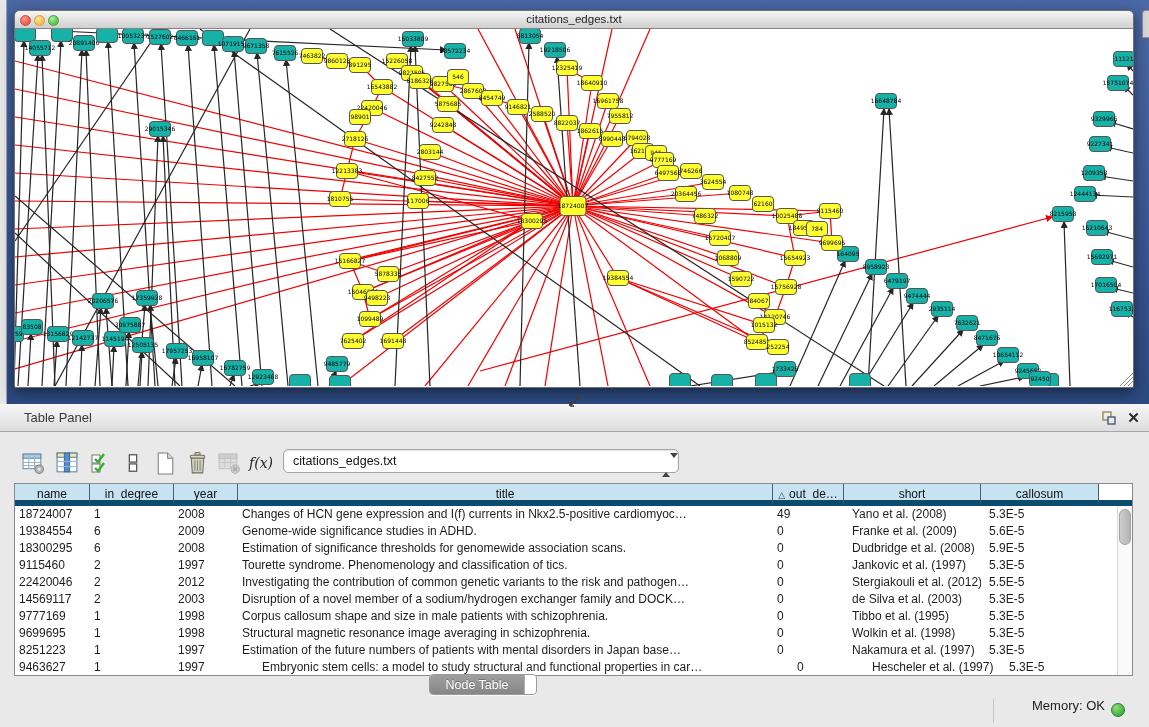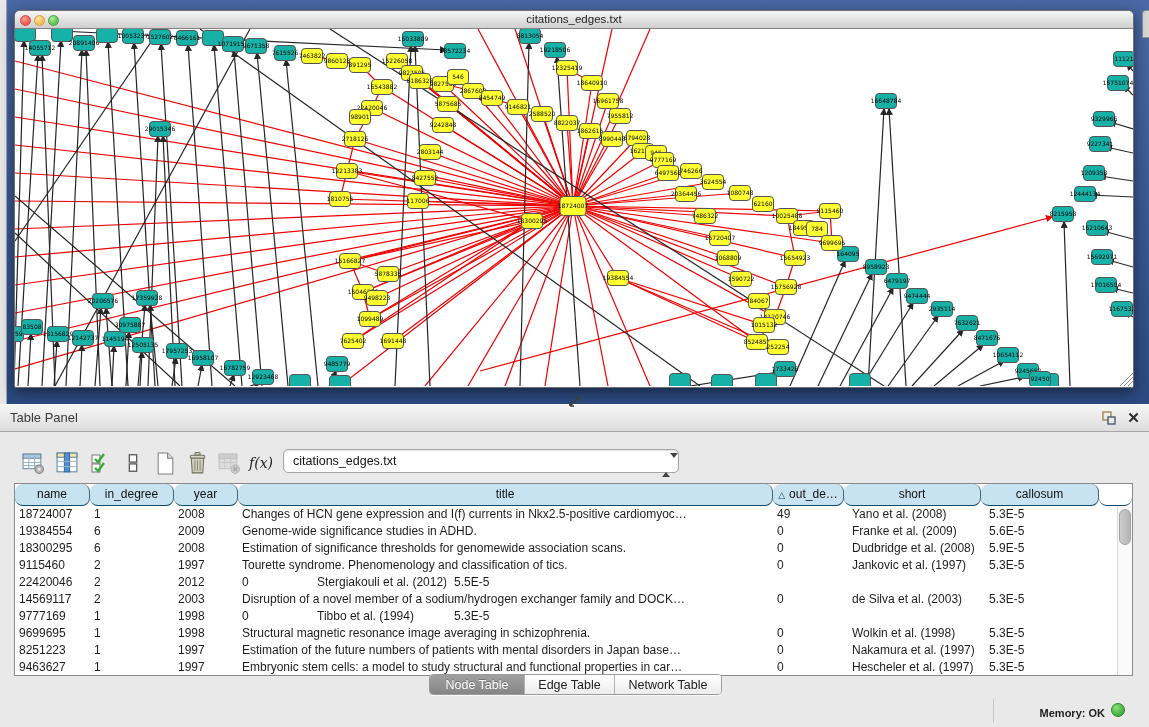--- a/index.html
+++ b/index.html
@@ -24,56 +24,56 @@
   .net-title { position:absolute; left:0; right:0; top:2px; text-align:center; font-size:11.5px; color:#1c1c1c; }
   .net-canvas { position:relative; width:1118px; height:357px; background:#fff; overflow:hidden; border-radius:0 0 1px 1px; }
   .net-canvas svg { display:block; }
   .edge { stroke-width:1.2; fill:none; }
   .node-label { font-family:"DejaVu Sans", sans-serif; font-size:6px; fill:#000; text-anchor:middle; }
 
   
   .table-panel { position:absolute; left:0; top:404px; width:1149px; height:323px; background:#e9e9e9; }
   .panel-header { position:relative; height:28px; background:linear-gradient(#f7f7f7,#dddddd);
                   border-bottom:1px solid #a6a6a6; }
-  .panel-title { position:absolute; left:10px; top:6px; font-size:13px; color:#3a3a3a; }
+  .panel-title { position:absolute; left:24px; top:6px; font-size:13px; color:#3a3a3a; }
   .panel-float { position:absolute; right:32px; top:6px; width:16px; height:16px; cursor:default; }
   .panel-close { position:absolute; right:8px; top:6px; width:15px; height:15px; font-size:15px; font-weight:bold; color:#2b2b2b; line-height:15px; text-align:center; }
 
   .toolbar { position:absolute; left:0; top:36px; width:1149px; height:40px; }
   .tb-icon { position:absolute; top:10px; width:26px; height:26px; display:flex; align-items:center; justify-content:center; }
   .fx-label { font-family:"DejaVu Serif", serif; font-style:italic; font-size:14px; color:#222; }
   .combo { position:absolute; left:283px; top:9px; width:396px; height:24px; background:#fff;
            border:1px solid #a5a5a5; border-radius:5px; box-shadow:inset 0 1px 2px rgba(0,0,0,.12);
            font-size:12.5px; color:#111; line-height:22px; padding-left:9px; }
   .combo-arrows { position:absolute; right:7px; top:4px; width:9px; height:16px; }
   .combo-arrows .up { width:0;height:0;border-left:4px solid transparent;border-right:4px solid transparent;border-bottom:5px solid #444; margin-bottom:2px; }
   .combo-arrows .dn { width:0;height:0;border-left:4px solid transparent;border-right:4px solid transparent;border-top:5px solid #444; }
 
   .grid-table { position:absolute; left:14px; top:79px; width:1119px; height:193px; background:#fff; border:1px solid #8a8a8a; overflow:hidden; }
   .thead { display:flex; height:22px; background:#fff; }
-  .th { background:#c7e3f2; border-right:1px solid #47606f; border-bottom:1px solid #0c4a6e;
-        font-size:12px; color:#111; text-align:center; line-height:21px; overflow:hidden; white-space:nowrap; flex:none;border-radius:8px; }
+  .th { background:#c7e3f2; border-right:1px solid #47606f; border-bottom:6px solid #0c4a6e;
+        font-size:12px; color:#111; text-align:center; line-height:21px; overflow:hidden; white-space:nowrap; flex:none; }
   .th.filler { background:#fff; border-right:none; flex:1; }
   .sort-tri { font-size:9px; color:#14394c; margin-right:4px; }
   .trow { display:flex; height:17px; font-size:12px; color:#1d1d1d; }
   .td { flex:none; overflow:hidden; white-space:nowrap; line-height:17px; padding-left:4px; }
   .vscroll { position:absolute; right:0; top:22px; bottom:0; width:15px; background:#fafafa; border-left:1px solid #d8d8d8; }
   .vthumb { position:absolute; left:1px; top:3px; width:12px; height:36px; border-radius:7px;
             background:linear-gradient(90deg,#cdcdcd,#b4b4b4); border:1px solid #a2a2a2; }
 
   .seg-tabs { position:absolute; left:429px; top:270px; height:21px; display:flex;
               border:1px solid #9b9b9b; border-radius:4px; overflow:hidden; background:#fff;
-              box-shadow:0 1px 0 rgba(255,255,255,.7); }
+              box-shadow:0 1px 0 rgba(255,255,255,.7);flex-direction:column; }
   .seg { height:100%; font-size:12.5px; text-align:center; line-height:20px; color:#222;
          background:linear-gradient(#ffffff,#ececec); border-right:1px solid #b3b3b3; }
   .seg:last-child { border-right:none; }
   .seg.active { background:linear-gradient(#a0a0a0,#868686); color:#fff; text-shadow:0 -1px 0 rgba(0,0,0,.25); }
 
   .status-divider { position:absolute; left:993px; top:295px; width:1px; height:24px; background:#c8c8c8; }
-  .memory-label { position:absolute; right:44px; top:303px; font-size:11px; color:#222;font-weight:bold; }
+  .memory-label { position:absolute; right:44px; top:294px; font-size:13px; color:#222; }
   .memory-dot { position:absolute; right:24px; top:299px; width:14px; height:14px; border-radius:50%;
                 background:radial-gradient(circle at 35% 30%, #8fe07a, #3fae3f 70%); border:1px solid #2e7d32; }
 
   .cursor { position:absolute; left:568px; top:395px; width:13px; height:13px; }
 </style>
 </head>
 <body>
 
 <div class="screen">
 
@@ -913,39 +913,41 @@
             <div class="td" style="width: 64px;">1997</div>
             <div class="td" style="width: 535px;">Tourette syndrome. Phenomenology and classification of tics.</div>
             <div class="td" style="width: 71px;">0</div>
             <div class="td" style="width: 137px; padding-left: 8px;">Jankovic et al. (1997)</div>
             <div class="td" style="width: 118px; padding-left: 8px;">5.3E-5</div>
           </div>
           <div class="trow">
             <div class="td" style="width: 75px;">22420046</div>
             <div class="td" style="width: 84px;">2</div>
             <div class="td" style="width: 64px;">2012</div>
+            <div class="td" style="width: 535px;">Investigating the contribution of common genetic variants to the risk and pathogen…</div>
             <div class="td" style="width: 71px;">0</div>
             <div class="td" style="width: 137px; padding-left: 8px;">Stergiakouli et al. (2012)</div>
             <div class="td" style="width: 118px; padding-left: 8px;">5.5E-5</div>
           </div>
           <div class="trow">
             <div class="td" style="width: 75px;">14569117</div>
             <div class="td" style="width: 84px;">2</div>
             <div class="td" style="width: 64px;">2003</div>
             <div class="td" style="width: 535px;">Disruption of a novel member of a sodium/hydrogen exchanger family and DOCK…</div>
             <div class="td" style="width: 71px;">0</div>
             <div class="td" style="width: 137px; padding-left: 8px;">de Silva et al. (2003)</div>
             <div class="td" style="width: 118px; padding-left: 8px;">5.3E-5</div>
           </div>
           <div class="trow">
             <div class="td" style="width: 75px;">9777169</div>
             <div class="td" style="width: 84px;">1</div>
             <div class="td" style="width: 64px;">1998</div>
+            <div class="td" style="width: 535px;">Corpus callosum shape and size in male patients with schizophrenia.</div>
             <div class="td" style="width: 71px;">0</div>
-            <div class="td" style="width: 137px; padding-left: 8px;">Tibbo et al. (1994)</div>
+            <div class="td" style="width: 137px; padding-left: 8px;">Tibbo et al. (1995)</div>
             <div class="td" style="width: 118px; padding-left: 8px;">5.3E-5</div>
           </div>
           <div class="trow">
             <div class="td" style="width: 75px;">9699695</div>
             <div class="td" style="width: 84px;">1</div>
             <div class="td" style="width: 64px;">1998</div>
             <div class="td" style="width: 535px;">Structural magnetic resonance image averaging in schizophrenia.</div>
             <div class="td" style="width: 71px;">0</div>
             <div class="td" style="width: 137px; padding-left: 8px;">Wolkin et al. (1998)</div>
             <div class="td" style="width: 118px; padding-left: 8px;">5.3E-5</div>
@@ -956,21 +958,21 @@
             <div class="td" style="width: 64px;">1997</div>
             <div class="td" style="width: 535px;">Estimation of the future numbers of patients with mental disorders in Japan base…</div>
             <div class="td" style="width: 71px;">0</div>
             <div class="td" style="width: 137px; padding-left: 8px;">Nakamura et al. (1997)</div>
             <div class="td" style="width: 118px; padding-left: 8px;">5.3E-5</div>
           </div>
           <div class="trow">
             <div class="td" style="width: 75px;">9463627</div>
             <div class="td" style="width: 84px;">1</div>
             <div class="td" style="width: 64px;">1997</div>
-            <div class="td" style="width: 535px;">Embryonic stem cells: a model to study structural and functional properties in car…</div>
+            <div class="td" style="width: 535px; margin-left: 20px;">Embryonic stem cells: a model to study structural and functional properties in car…</div>
             <div class="td" style="width: 71px;">0</div>
             <div class="td" style="width: 137px; padding-left: 8px;">Hescheler et al. (1997)</div>
             <div class="td" style="width: 118px; padding-left: 8px;">5.3E-5</div>
           </div>
         </div>
       <div class="vscroll">
         <div class="vthumb"></div>
       </div>
     </div>
 

